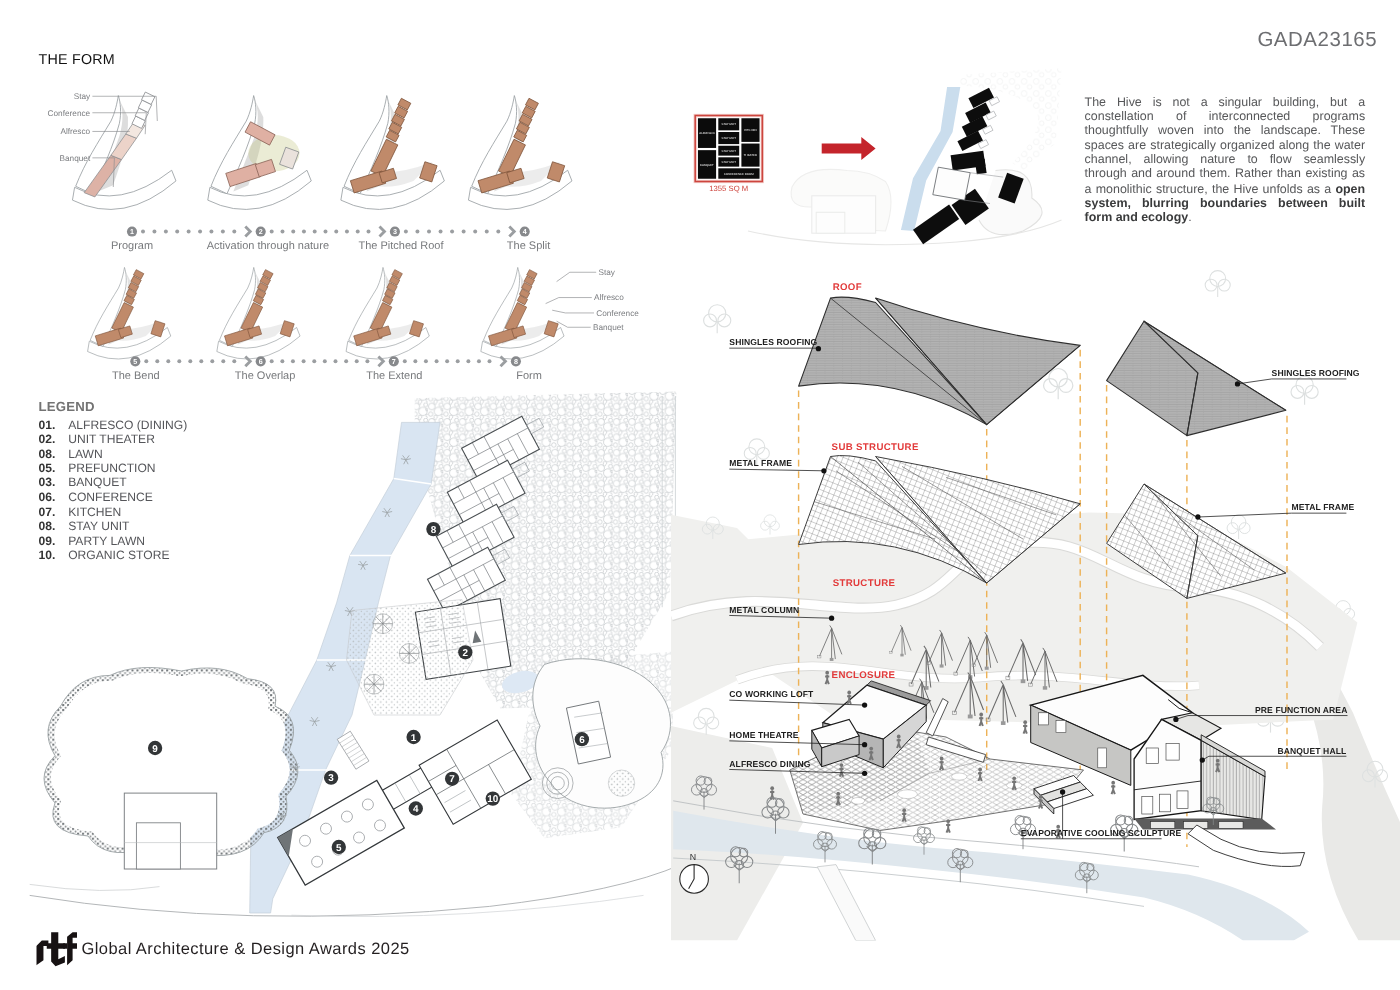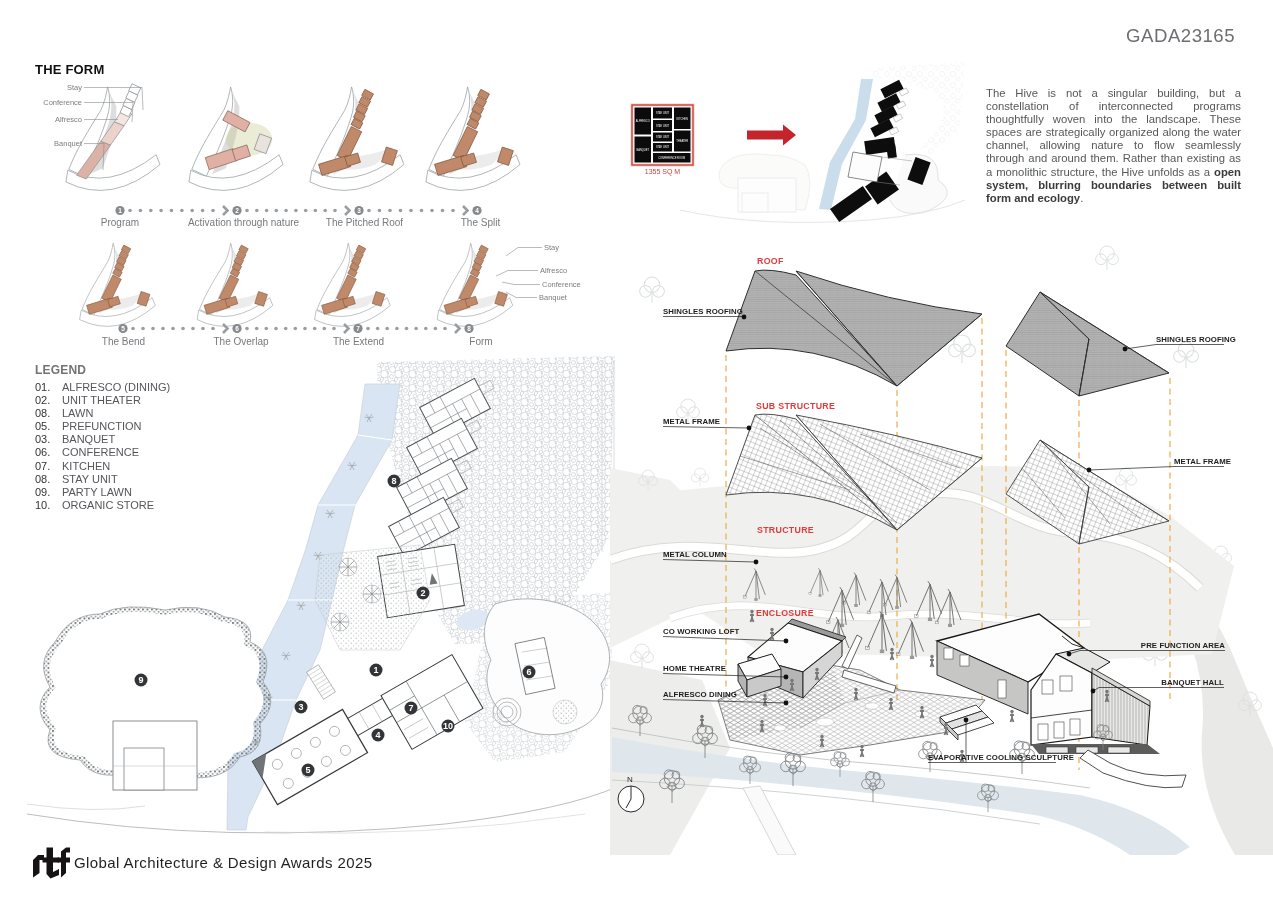--- a/index.html
+++ b/index.html
@@ -1,28 +1,28 @@
 <!DOCTYPE html>
 <html><head>
 <meta charset="utf-8">
 <style>
   html,body{margin:0;padding:0;}
   body{width:1273px;height:900px;background:#ffffff;position:relative;overflow:hidden;
        font-family:"Liberation Sans",sans-serif;}
   .abs{position:absolute;}
-  .gada{right:38px;top:25px;font-size:18.6px;color:#6d6e71;letter-spacing:.5px;}
-  .theform{left:35px;top:62px;font-size:13px;font-weight:bold;color:#111;letter-spacing:.2px;}
+  .gada{right:21px;top:25px;font-size:18.6px;color:#6d6e71;letter-spacing:.5px;}
+  .theform{left:35px;top:46px;font-size:13px;font-weight:normal;color:#111;letter-spacing:.2px;}
   .para{left:986px;top:87px;width:255px;font-size:11.3px;line-height:13.1px;color:#565759;
         text-align:justify;}
   .para b{color:#3a3b3c;}
   .legend{left:35px;top:363px;}
   .legend h3{margin:0 0 5px 0;font-size:12px;color:#737373;letter-spacing:.2px;}
   .legend table{border-collapse:collapse;font-size:11px;}
   .legend td{padding:0 0 1.9px 0;vertical-align:top;line-height:11.2px;}
-  .legend td.n{font-weight:normal;color:#333;width:27px;}
+  .legend td.n{font-weight:bold;color:#333;width:27px;}
   .legend td.t{color:#55565a;}
   .footer-text{left:74px;top:854px;font-size:15px;color:#231f20;letter-spacing:.4px;}
 </style>
 </head>
 <body>
   <div class="abs gada">GADA23165</div>
   <div class="abs theform">THE FORM</div>
 
   <div class="abs para">The Hive is not a singular building, but a constellation of
   interconnected programs thoughtfully woven into the landscape. These spaces are

